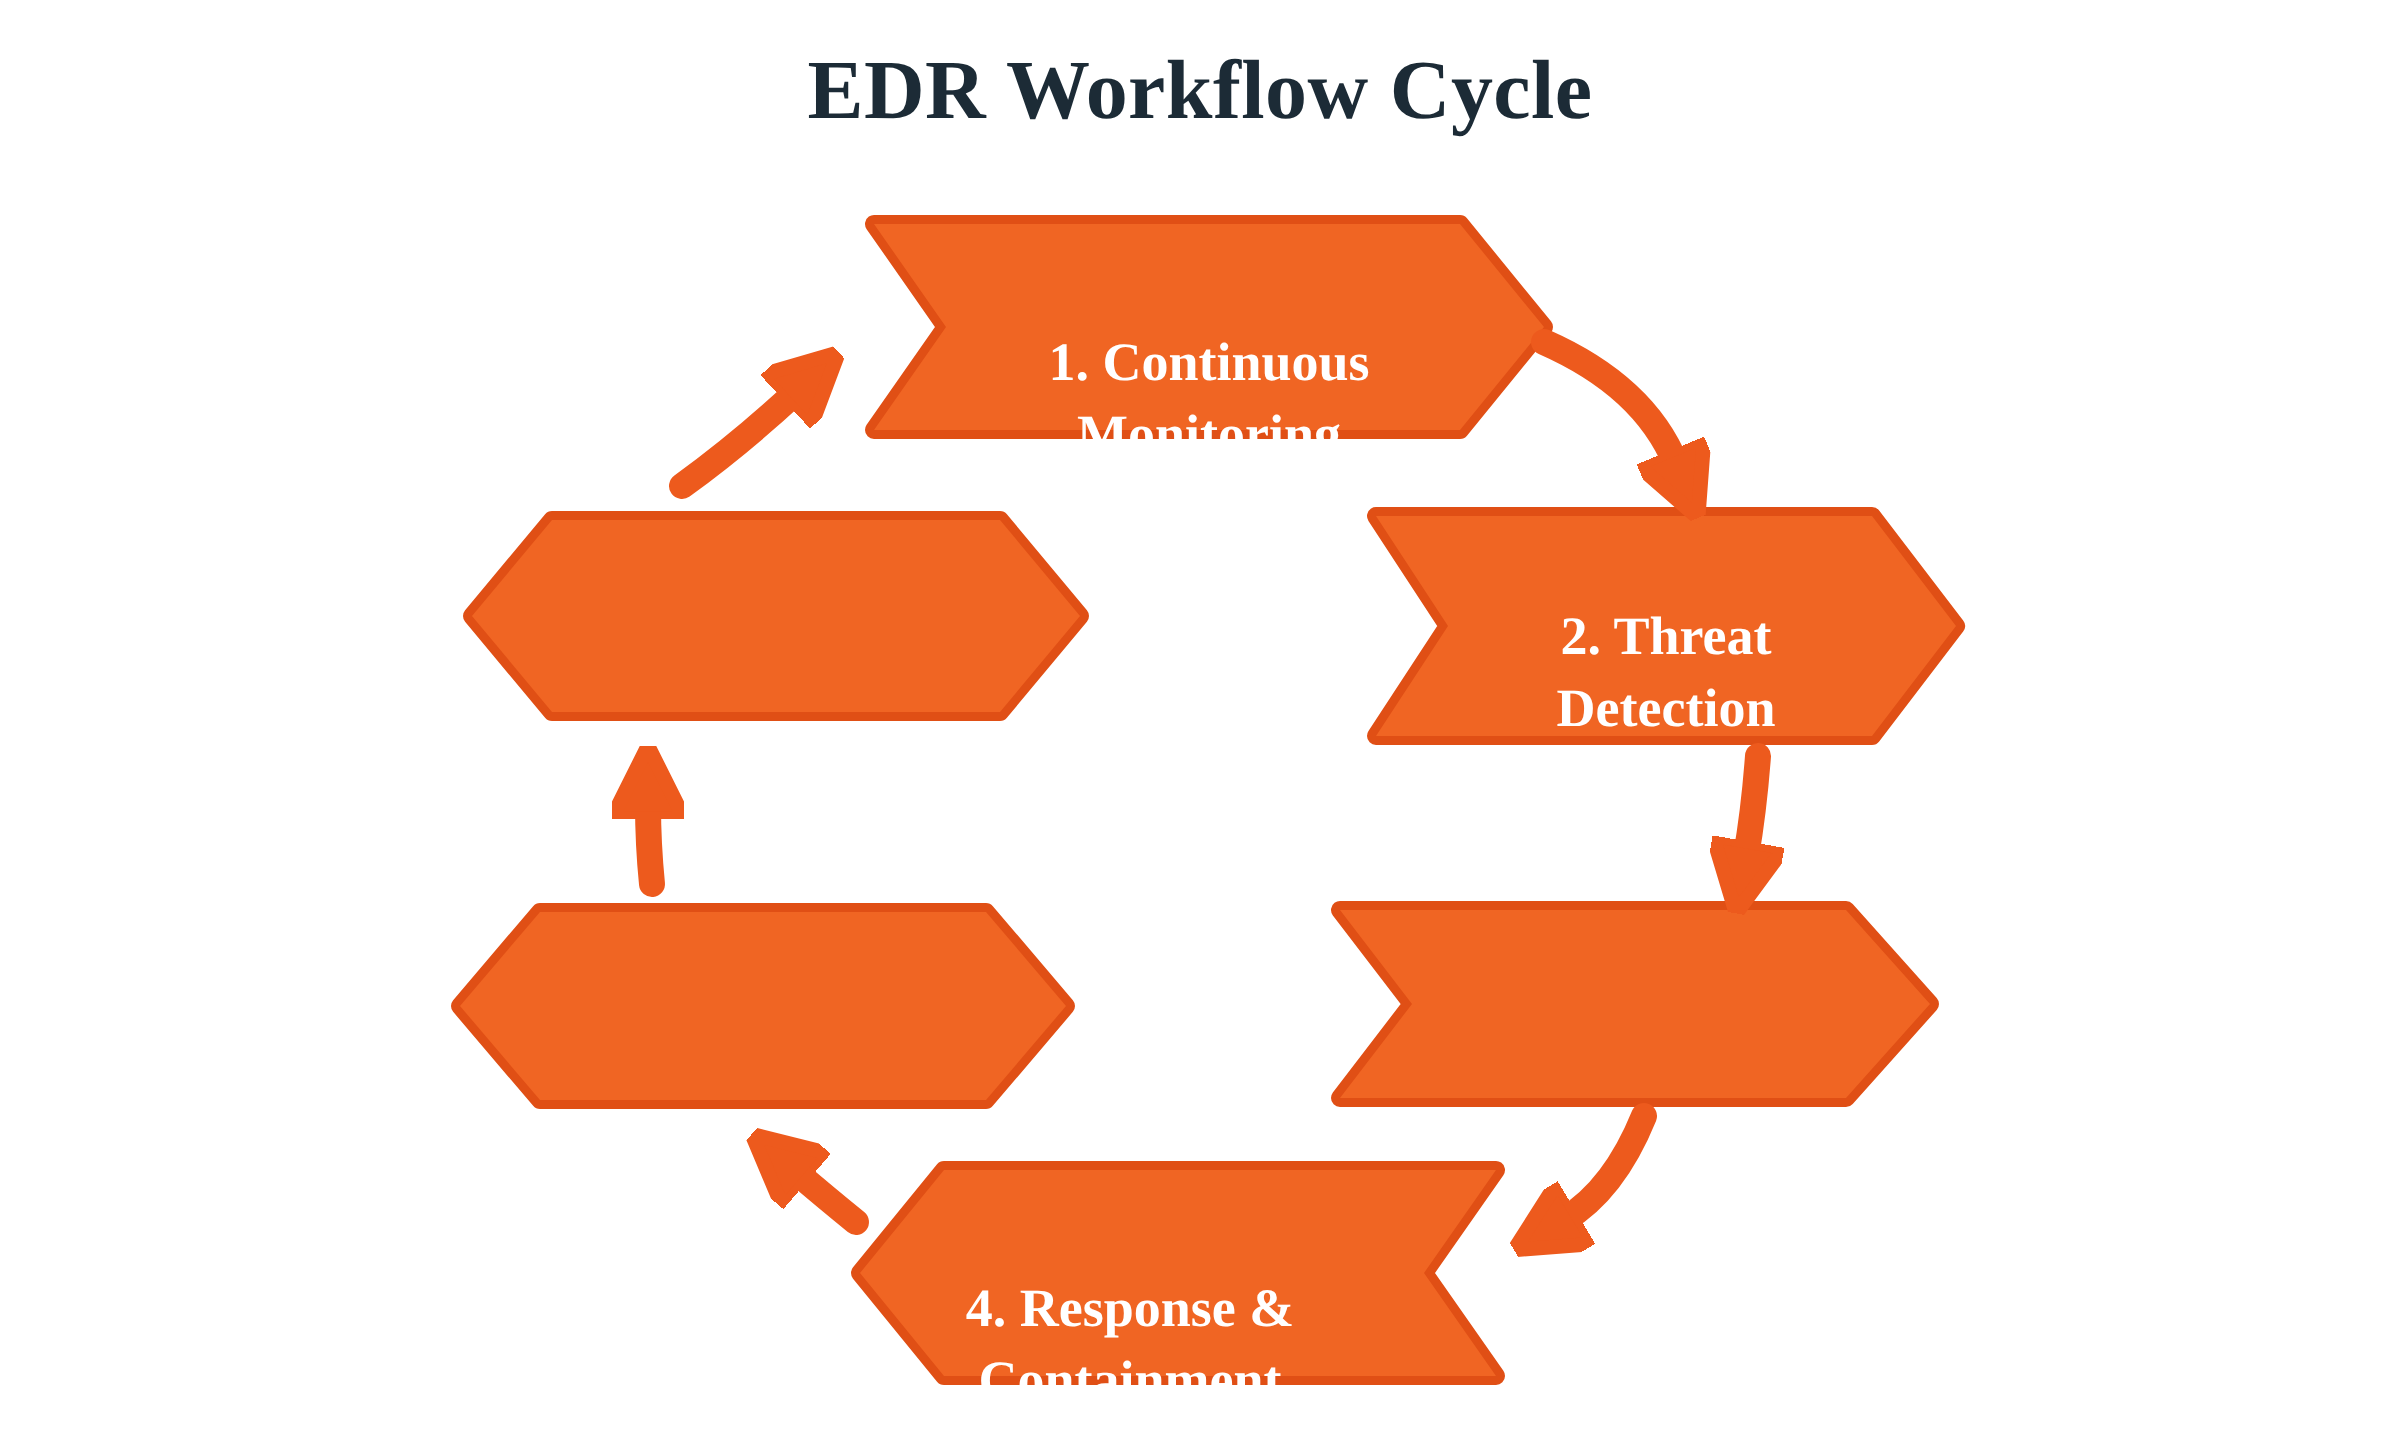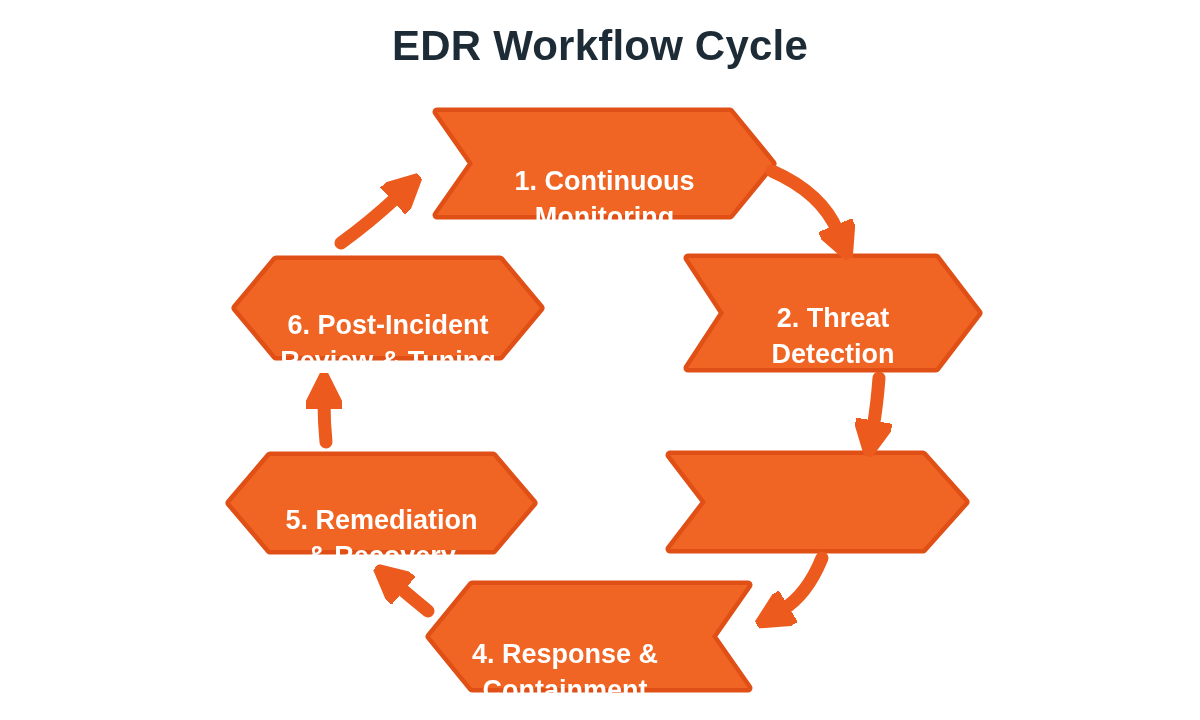--- a/index.html
+++ b/index.html
@@ -1,21 +1,21 @@
 <!DOCTYPE html>
 <html style="--background: #ffffff; --title-text: #1c2b36; --shape-fill: #f06523; --shape-border: #e04f15; --arrow: #ed5a1d; --label-text: #ffffff;"><head>
 <meta charset="utf-8">
 <style>
   html, body { margin: 0; padding: 0; background: #ffffff; }
   .canvas {
     position: relative;
     width: 1200px;
     height: 720px;
     background: var(--background, #ffffff);
-    font-family: Liberation Sans, sans-serif;
+    font-family: Liberation Serif, serif;
     overflow: hidden;
   }
   .title {
     position: absolute;
     top: 22px;
     left: 0;
     width: 100%;
     text-align: center;
     font-size: 42px;
     font-weight: 700;
@@ -88,18 +88,14 @@
     <path class="flow-arrow" marker-end="url(#ah)" d="M 326 442 Q 324 422 324 402"></path>
     <path class="flow-arrow" marker-end="url(#ah)" d="M 341 243 Q 370 222 398 196"></path>
   </svg>
 
   <div class="node-label" style="left:437px; top:112px; width:335px; height:103px;">1. Continuous
 Monitoring</div>
   <div class="node-label" style="left:688px; top:258px; width:290px; height:86px;">2. Threat
 Detection</div>
   <div class="node-label" style="left:406px; top:585px; width:318px; height:103px;">4. Response &amp;
 Containment</div>
-  <div class="node-label" style="left:230px; top:456px; width:303px; height:94px;">5. Remediation
-&amp; Recovery</div>
-  <div class="node-label" style="left:236px; top:260px; width:304px; height:96px;">6. Post-Incident
-Review &amp; Tuning</div>
 
 </div>
 
 </body></html>

